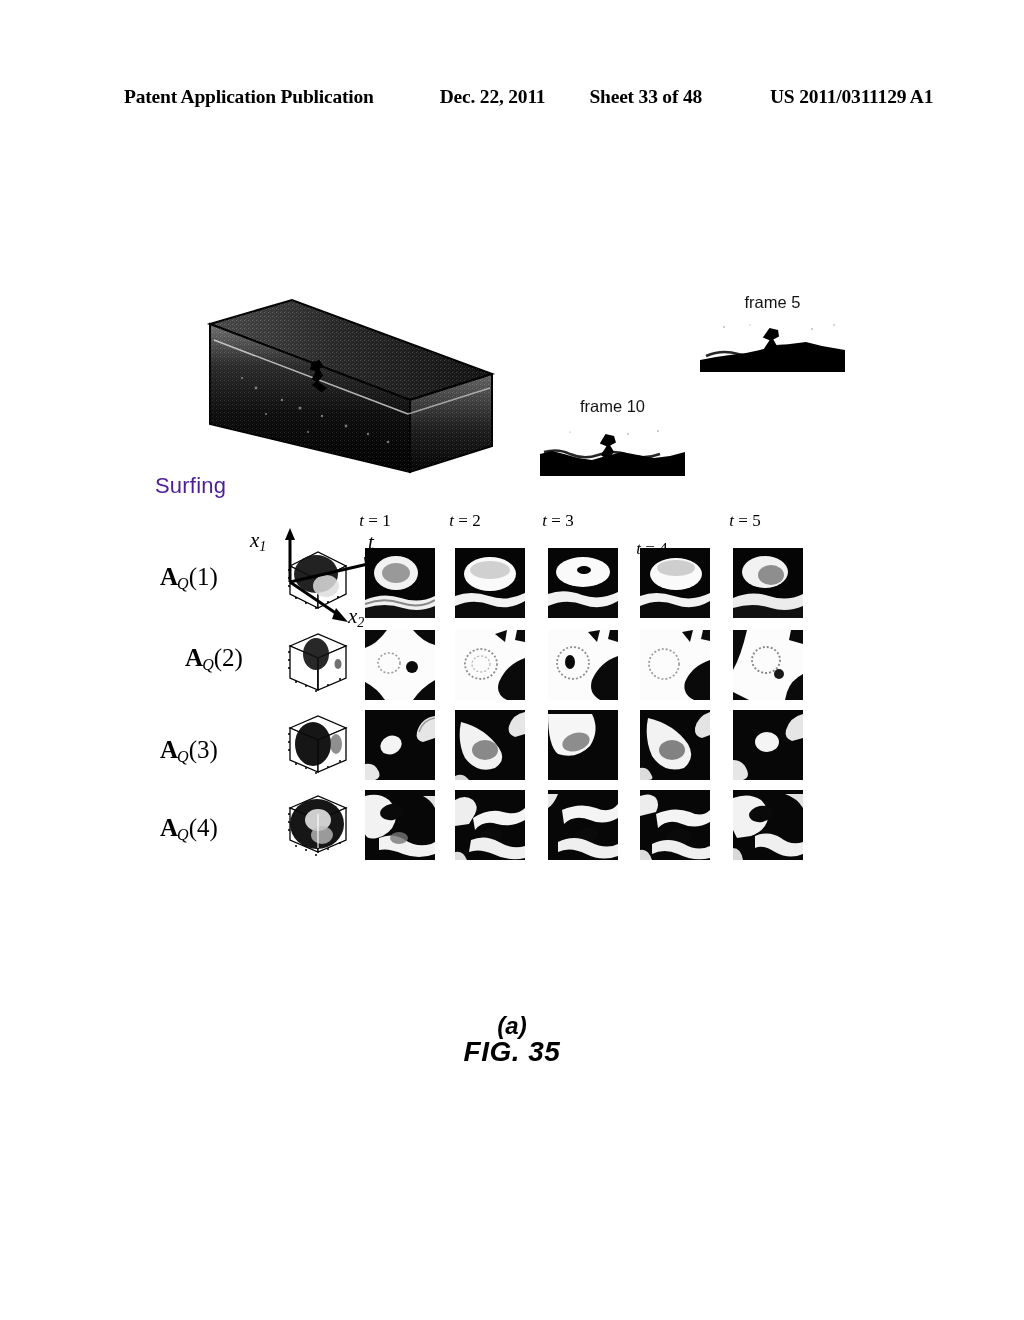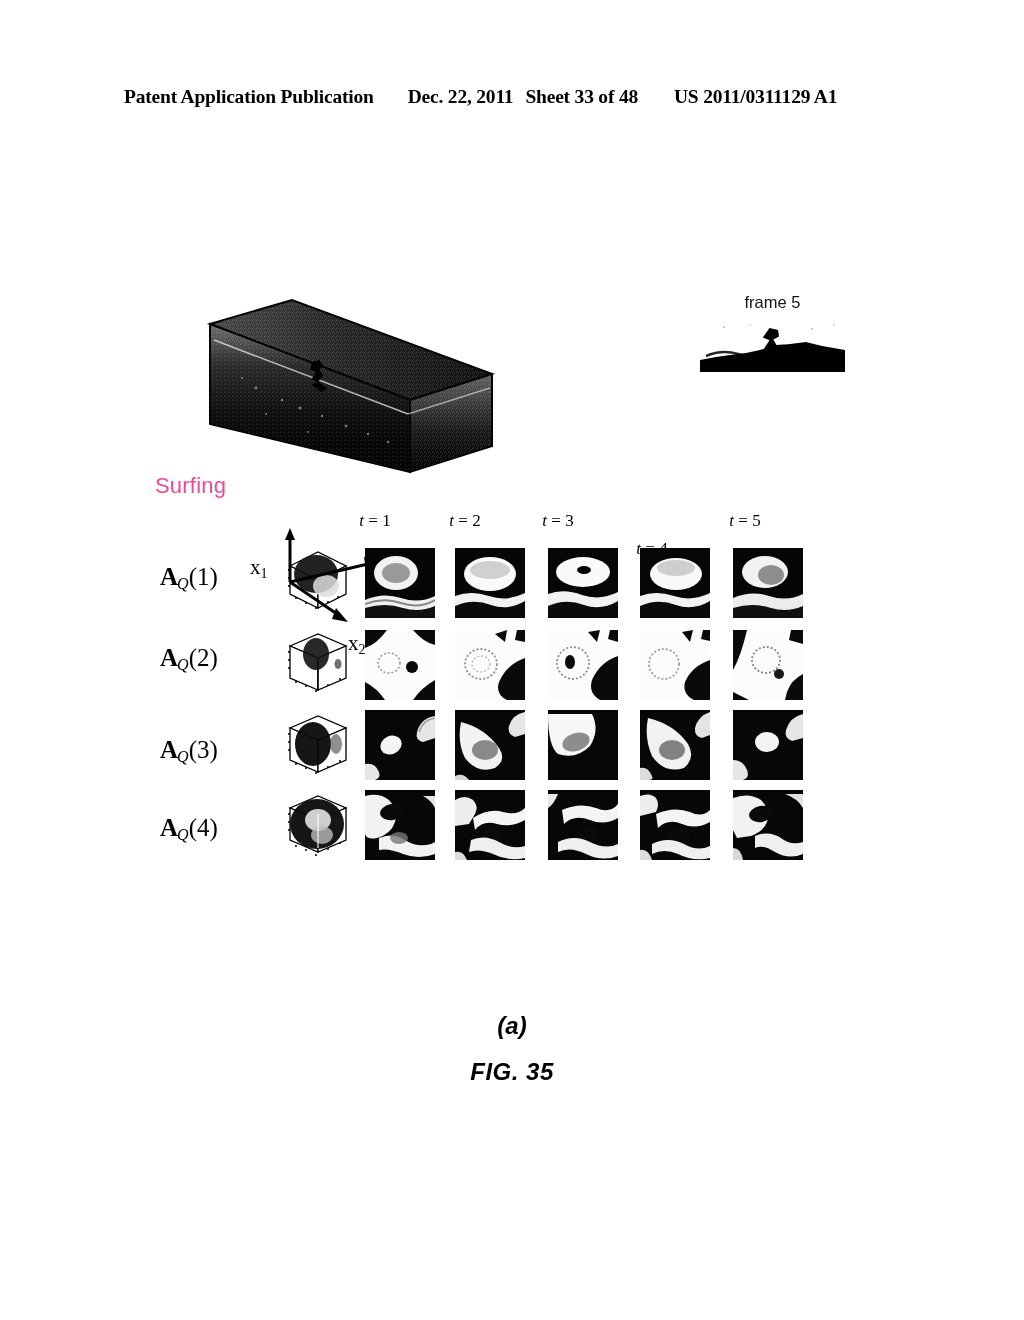--- a/index.html
+++ b/index.html
@@ -22,20 +22,21 @@
     top: 86px;
     left: 124px;
     width: 770px;
     display: flex;
     align-items: baseline;
     font-family: "Liberation Serif", serif;
     font-weight: bold;
     font-size: 19.5px;
     letter-spacing: -0.2px;
     white-space: nowrap;
+    gap: 32px;
   }
   .hdr-pub   { }
   .hdr-date  { margin-left: 34px; }
   .hdr-sheet { margin-left: 12px; }
   .hdr-num   { margin-left: 36px; }
 
   
   .figure {
     position: absolute;
     top: 0; left: 0;
@@ -53,21 +54,21 @@
   }
   .volume-wrap svg { display: block; }
 
   .surfing-label {
     position: absolute;
     left: 155px;
     top: 473px;
     font-family: "Liberation Sans", sans-serif;
     font-size: 22px;
     letter-spacing: 0.2px;
-    color: #ec4899;
+    color: #4c1d95;
   }
 
   
   .frames {
     position: absolute;
     left: 540px;
     top: 294px;
     width: 320px;
     height: 186px;
   }
@@ -157,40 +158,40 @@
     position: absolute;
     left: 98px;
     top: 8px;
     width: 140px;
     height: 110px;
     pointer-events: none;
   }
   .axes-anno svg { display: block; overflow: visible; }
   .axis-text {
     font-family: "Liberation Serif", serif;
+    font-style: italic;
     font-size: 21px;
-    margin-top: 27px;
   }
   .axis-text .sub {
     font-size: 14px;
     vertical-align: -0.3em;
   }
 
   
   .cap-a, .cap-fig {
     position: absolute;
     width: 1024px;
     text-align: center;
     font-family: "Liberation Sans", sans-serif;
     font-weight: bold;
     font-style: italic;
     color: #000;
   }
   .cap-a   { top: 1012px; left: 0; font-size: 24px; }
-  .cap-fig { top: 1058px; left: 0; font-size: 24px; letter-spacing: 0.5px; }
+  .cap-fig { top: 1036px; left: 0; font-size: 28px; letter-spacing: 0.5px; }
 </style>
 </head>
 <body>
 
 <div class="patent-header">
   <span class="hdr-pub">Patent Application Publication</span>
   <span class="hdr-date">Dec. 22, 2011</span>
   <span class="hdr-sheet">Sheet 33 of 48</span>
   <span class="hdr-num">US 2011/0311129 A1</span>
 </div>
@@ -280,20 +281,37 @@
         </g>
         <g fill="#000" opacity="0.45">
           <circle cx="24" cy="7" r="0.8"></circle>
             <circle cx="112" cy="9" r="0.8"></circle>
           <circle cx="134" cy="5" r="0.7"></circle>
             <circle cx="50" cy="5" r="0.6"></circle>
         </g>
       </svg>
     </div>
 
+    <div class="frame-cell c2">
+      <div class="frame-caption">frame 10</div>
+      <svg class="frame-img" viewBox="0 0 145 52" preserveAspectRatio="none">
+        <rect width="145" height="52" fill="#fff"></rect>
+        <path d="M0,30 L12,27 L24,30 L38,34 L52,36 L66,32 L82,28 L98,31 L114,34 L130,32 L145,28 L145,52 L0,52 Z" fill="#000"></path>
+        <path d="M4,28 q14,-4 26,2 q14,6 28,1 q16,-6 30,0 q16,5 32,-1" fill="none" stroke="#000" stroke-width="2.5" opacity="0.85"></path>
+        <g transform="translate(56,10) scale(0.95)">
+          <path d="M10,0 L19,2 L21,9 L15,12 L19,19 L12,27 L5,22 L11,13 L4,10 Z" fill="#000"></path>
+          <path d="M11,25 L23,31 L17,35 L5,29 Z" fill="#000"></path>
+        </g>
+        <g fill="#000" opacity="0.45">
+          <circle cx="88" cy="10" r="0.8"></circle>
+            <circle cx="118" cy="7" r="0.8"></circle>
+          <circle cx="30" cy="8" r="0.6"></circle>
+        </g>
+      </svg>
+    </div>
 
   </div>
 
   <div class="grid">
 
     <div class="col-header" style="left:185px;">
       <span>t</span><span class="eq"> = </span><span class="num">1</span>
     </div>
     <div class="col-header" style="left:275px;">
       <span>t</span><span class="eq"> = </span><span class="num">2</span>
@@ -304,21 +322,21 @@
     <div class="col-header" style="left:462px;margin-top:28px;">
       <span>t</span><span class="eq"> = </span><span class="num">4</span>
     </div>
     <div class="col-header" style="left:555px;">
       <span>t</span><span class="eq"> = </span><span class="num">5</span>
     </div>
 
     <div class="row-label" style="top:52px;">
       <span class="bf">A</span><span class="sub">Q</span><span>(1)</span>
     </div>
-    <div class="row-label" style="top:133px;">
+    <div class="row-label" style="top:133px;text-align:center;">
       <span class="bf">A</span><span class="sub">Q</span><span>(2)</span>
     </div>
     <div class="row-label" style="top:225px;">
       <span class="bf">A</span><span class="sub">Q</span><span>(3)</span>
     </div>
     <div class="row-label" style="top:293px;margin-top:10px;">
       <span class="bf">A</span><span class="sub">Q</span><span>(4)</span>
     </div>
 
     <div class="cube-thumb" style="top:32px;">

